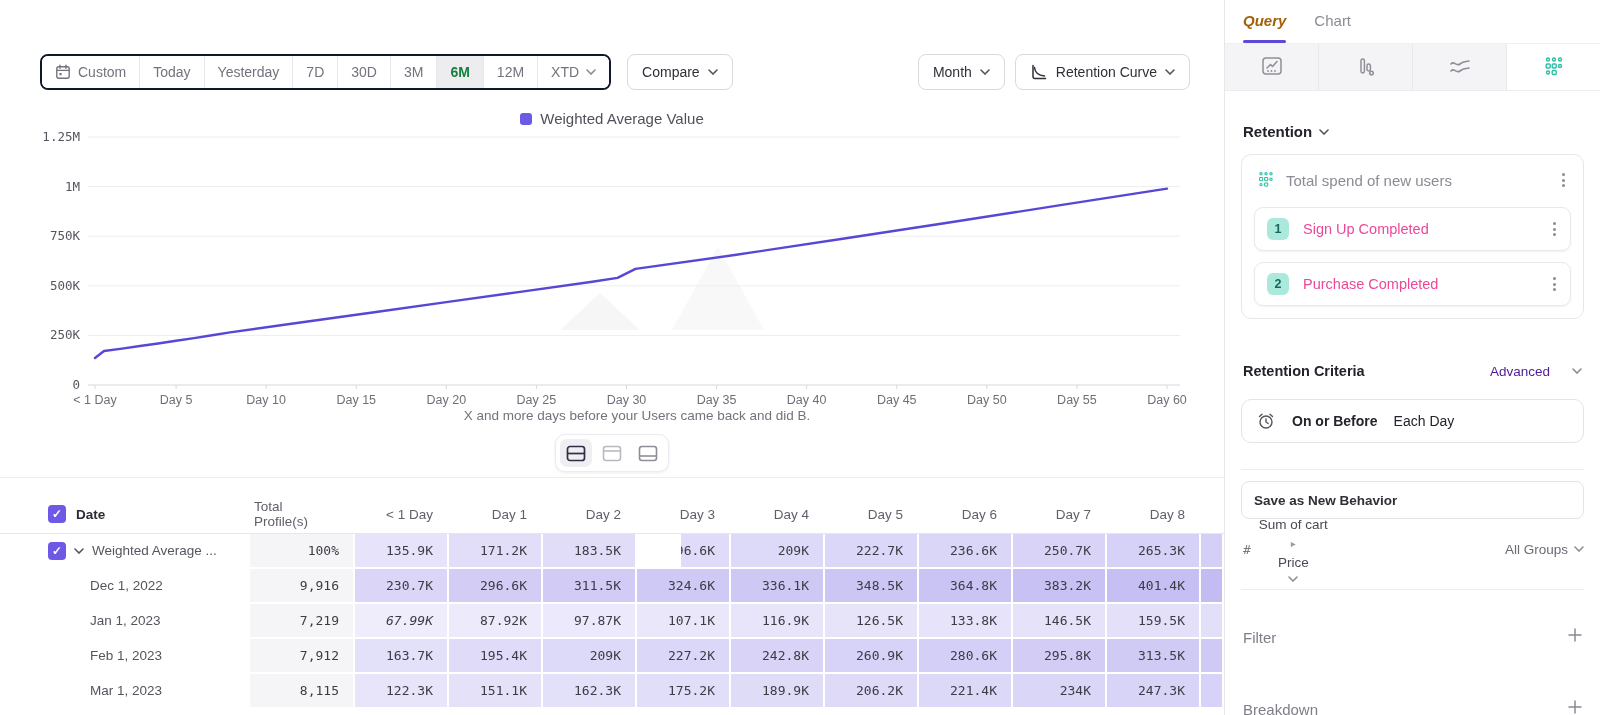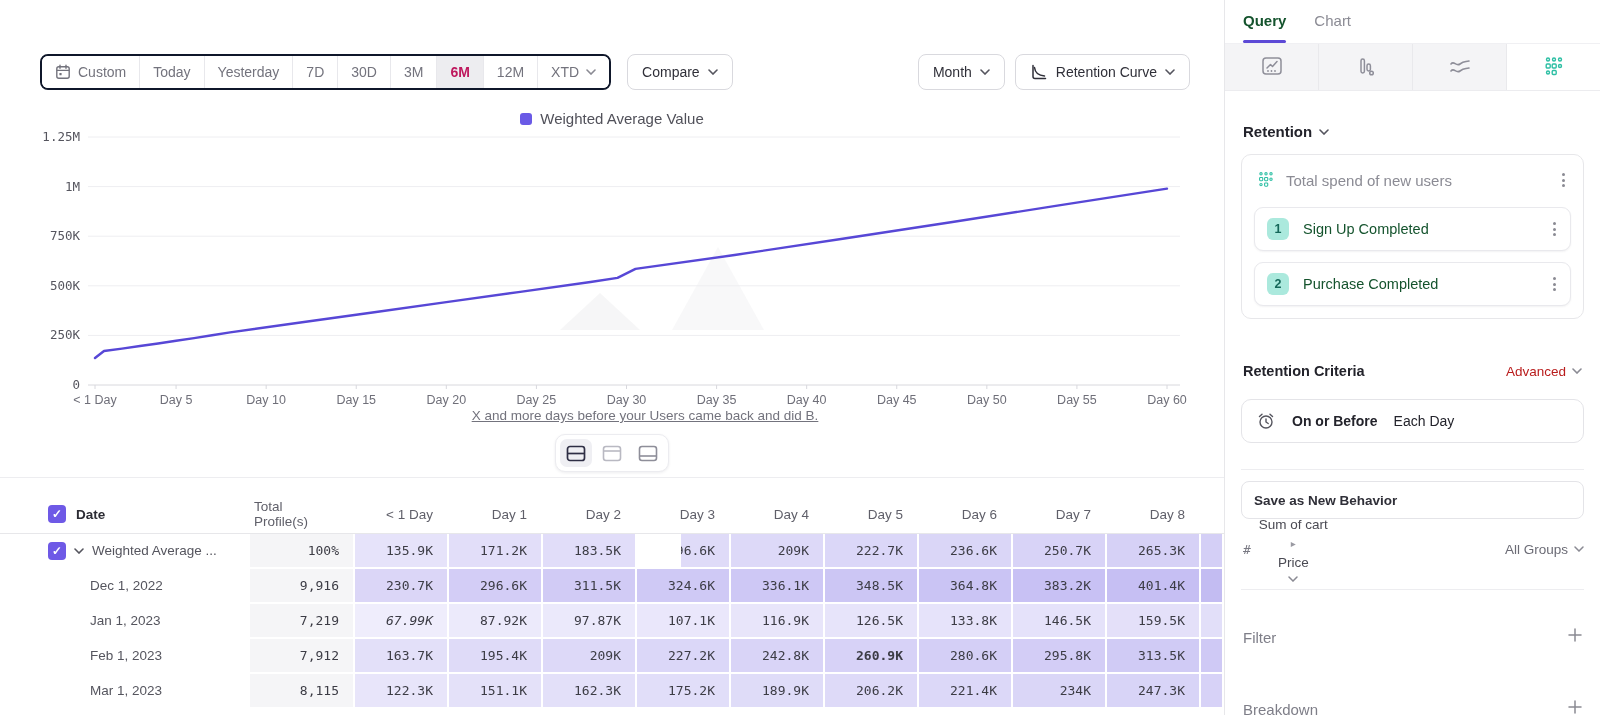--- a/index.html
+++ b/index.html
@@ -4,33 +4,33 @@
 <style>
   html,body{margin:0;padding:0;background:#fff;}
   body{font-family:"Liberation Sans",sans-serif;color:#2f2f38;}
   .app{position:relative;width:1600px;height:715px;background:#fff;overflow:hidden;}
 
   
   .toolbar{position:absolute;top:54px;left:40px;width:1150px;display:flex;align-items:center;}
   .range-group{display:inline-flex;border:2px solid #0f172a;border-radius:8px;overflow:hidden;background:#fff;height:36px;box-sizing:border-box;}
   .range-btn{display:flex;align-items:center;gap:7px;padding:0 13px;font-size:14px;color:#73737d;background:#fff;border:none;border-right:1px solid #e8e8ec;cursor:pointer;white-space:nowrap;font-family:inherit;}
   .range-btn:last-child{border-right:none;}
-  .range-btn.active{background:#ededf0;color:#be185d;font-weight:700;}
+  .range-btn.active{background:#ededf0;color:#15803d;font-weight:700;}
   .btn{display:inline-flex;align-items:center;gap:8px;height:36px;padding:0 14px;border:1px solid #d9d9de;border-radius:8px;background:#fff;font-size:14px;color:#2f2f38;cursor:pointer;font-family:inherit;box-sizing:border-box;white-space:nowrap;}
   .btn.compare{margin-left:16px;}
   .toolbar .spacer{flex:1;}
   .btn + .btn.charttype{margin-left:10px;}
   .chev{display:inline-flex;}
   .icon{display:inline-flex;align-items:center;justify-content:center;}
 
   
   .legend{position:absolute;top:110px;left:0;width:1224px;display:flex;justify-content:center;align-items:center;gap:8px;font-size:15px;color:#51515a;}
   .legend-swatch{width:12px;height:12px;border-radius:3px;background:#6a5ae6;display:inline-block;}
   #chart-svg{position:absolute;top:125px;left:0;}
-  .caption{position:absolute;top:408px;left:8px;width:1274px;text-align:center;font-size:13.5px;color:#73737d;text-decoration:underline;}
+  .caption{position:absolute;top:408px;left:0;width:1274px;text-align:center;font-size:13.5px;color:#73737d;}
 
   
   .view-toggle{position:absolute;top:434px;left:612px;transform:translateX(-50%);display:flex;gap:4px;background:#fff;border:1px solid #ececf0;border-radius:10px;padding:4px;box-shadow:0 1px 3px rgba(30,30,50,.08);}
   .vt-btn{width:32px;height:28px;display:flex;align-items:center;justify-content:center;border:none;background:transparent;border-radius:7px;cursor:pointer;padding:0;}
   .vt-btn.active{background:#efeff3;}
   .main-divider{position:absolute;top:477px;left:0;width:1224px;height:1px;background:#ededf0;}
 
   
   .table{position:absolute;top:497px;left:0;width:1224px;font-size:13px;}
   .trow{display:grid;grid-template-columns:250px 105px repeat(9,94px) 23px;height:35px;}
@@ -43,38 +43,38 @@
   .cell.total{background:#f5f5f7;}
   .cell.sliver{padding:0;}
   .ck{width:18px;height:18px;border-radius:4px;background:#6e59e6;display:inline-flex;align-items:center;justify-content:center;color:#fff;font-size:12px;font-weight:700;flex:none;cursor:pointer;}
   .expander{display:inline-flex;margin:0 8px 0 8px;cursor:pointer;}
   .rowlabel{white-space:nowrap;overflow:hidden;text-overflow:ellipsis;}
 
   
   .panel{position:absolute;top:0;left:1224px;width:376px;height:715px;border-left:1px solid #e7e7ea;background:#fff;box-sizing:border-box;}
   .panel-tabs{display:flex;gap:28px;padding:12px 0 0 18px;height:31px;border-bottom:1px solid #f0f0f3;}
   .ptab{font-size:15px;color:#8b8b94;cursor:pointer;position:relative;padding-bottom:9px;}
-  .ptab.active{color:#14532d;font-weight:700;}
+  .ptab.active{color:#a16207;font-weight:700;font-style:italic;}
   .ptab.active::after{content:"";position:absolute;left:0;right:0;bottom:0;height:3px;border-radius:2px;background:#5c49d6;}
   .chart-tabs{display:flex;height:46px;border-bottom:1px solid #ececef;}
   .ctab{flex:1;display:flex;align-items:center;justify-content:center;background:#f4f4f6;border:none;border-right:1px solid #e9e9ec;cursor:pointer;padding:0;}
   .ctab:last-child{border-right:none;}
   .ctab.active{background:#fff;}
   .section-head{display:flex;align-items:center;gap:7px;margin:32px 18px 14px 18px;font-size:15px;font-weight:700;color:#23232b;cursor:pointer;}
   .bcard{margin:0 16px;border:1px solid #e7e7ea;border-radius:10px;padding:12px;}
   .bcard-head{display:flex;align-items:center;gap:10px;padding:2px 2px 12px 2px;}
   .bcard-title{flex:1;font-size:15px;color:#8b8b94;}
   .kebab{display:inline-flex;flex-direction:column;gap:2.5px;padding:4px;cursor:pointer;}
   .kebab i{width:3px;height:3px;border-radius:50%;background:#8a8a93;display:block;}
   .step{display:flex;align-items:center;gap:14px;border:1px solid #e9e9ed;border-radius:9px;background:#fff;box-shadow:0 1px 2px rgba(30,30,50,.06);height:42px;padding:0 10px 0 12px;margin-top:11px;cursor:pointer;}
   .step-num{width:22px;height:22px;border-radius:6px;background:#abe9dd;color:#15685a;font-size:12.5px;font-weight:700;display:flex;align-items:center;justify-content:center;flex:none;}
-  .step-label{flex:1;font-size:14.5px;color:#14532d;}
+  .step-label{flex:1;font-size:14.5px;color:#ec4899;}
   .criteria-row{display:flex;align-items:center;margin:44px 18px 0 18px;}
   .criteria-label{flex:1;font-size:14.5px;font-weight:700;color:#23232b;}
-  .advanced{display:flex;align-items:center;gap:6px;font-size:13.5px;color:#b91c1c;cursor:pointer;}
+  .advanced{display:flex;align-items:center;gap:22px;font-size:13.5px;color:#4c1d95;cursor:pointer;}
   .cond-card{display:flex;align-items:center;gap:16px;margin:20px 16px 0 16px;border:1px solid #e4e4e8;border-radius:10px;height:42px;padding:0 14px;cursor:pointer;}
   .cond-bold{font-size:14px;font-weight:700;color:#23232b;}
   .cond-val{font-size:14px;color:#23232b;}
   .pdivider{height:1px;background:#ededf0;margin:26px 16px 0 16px;}
   .save-box{margin:11px 16px 0 16px;border:1px solid #e4e4e8;border-radius:8px;height:36px;display:flex;align-items:center;padding:0 12px;font-size:13.5px;font-weight:600;color:#2f2f38;cursor:pointer;}
   .measure-row{display:flex;align-items:center;gap:8px;margin:16px 16px 0 18px;height:28px;}
   .hash{font-family:"DejaVu Sans Mono",monospace;color:#7a7a84;font-size:13px;}
   .measure-label{display:flex;align-items:center;gap:6px;font-size:13.5px;color:#4a4a53;cursor:pointer;flex-direction:column;}
   .measure-sep{color:#9a9aa2;font-size:10px;}
   .measure-row .spacer{flex:1;}
@@ -309,21 +309,21 @@
       <div class="trow">
         <div class="cell datecol indent">
           <span class="rowlabel">Feb 1, 2023</span>
         </div>
         <div class="cell total">7,912</div>
         <div class="cell" style="background: rgba(106, 88, 224, 0.19);">163.7K</div>
         <div class="cell" style="background: rgba(106, 88, 224, 0.216);">195.4K</div>
         <div class="cell" style="background: rgba(106, 88, 224, 0.227);">209K</div>
         <div class="cell" style="background: rgba(106, 88, 224, 0.24);">227.2K</div>
         <div class="cell" style="background: rgba(106, 88, 224, 0.255);">242.8K</div>
-        <div class="cell" style="background: rgba(106, 88, 224, 0.27); font-weight: bold;">260.9K</div>
+        <div class="cell" style="background: rgba(106, 88, 224, 0.27);">260.9K</div>
         <div class="cell" style="background: rgba(106, 88, 224, 0.286);">280.6K</div>
         <div class="cell" style="background: rgba(106, 88, 224, 0.298);">295.8K</div>
         <div class="cell" style="background: rgba(106, 88, 224, 0.314);">313.5K</div>
         <div class="cell sliver" style="background: rgba(106, 88, 224, 0.325);"></div>
       </div>
       <div class="trow">
         <div class="cell datecol indent">
           <span class="rowlabel">Mar 1, 2023</span>
         </div>
         <div class="cell total">8,115</div>

